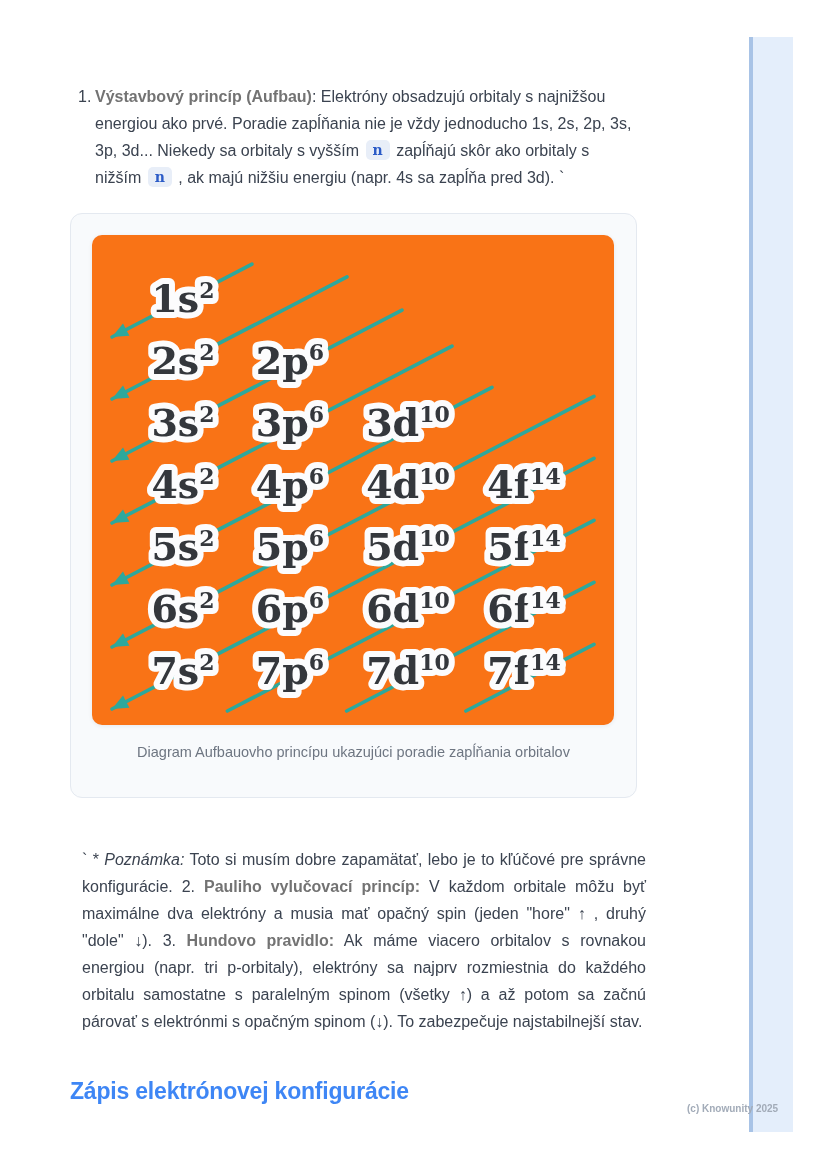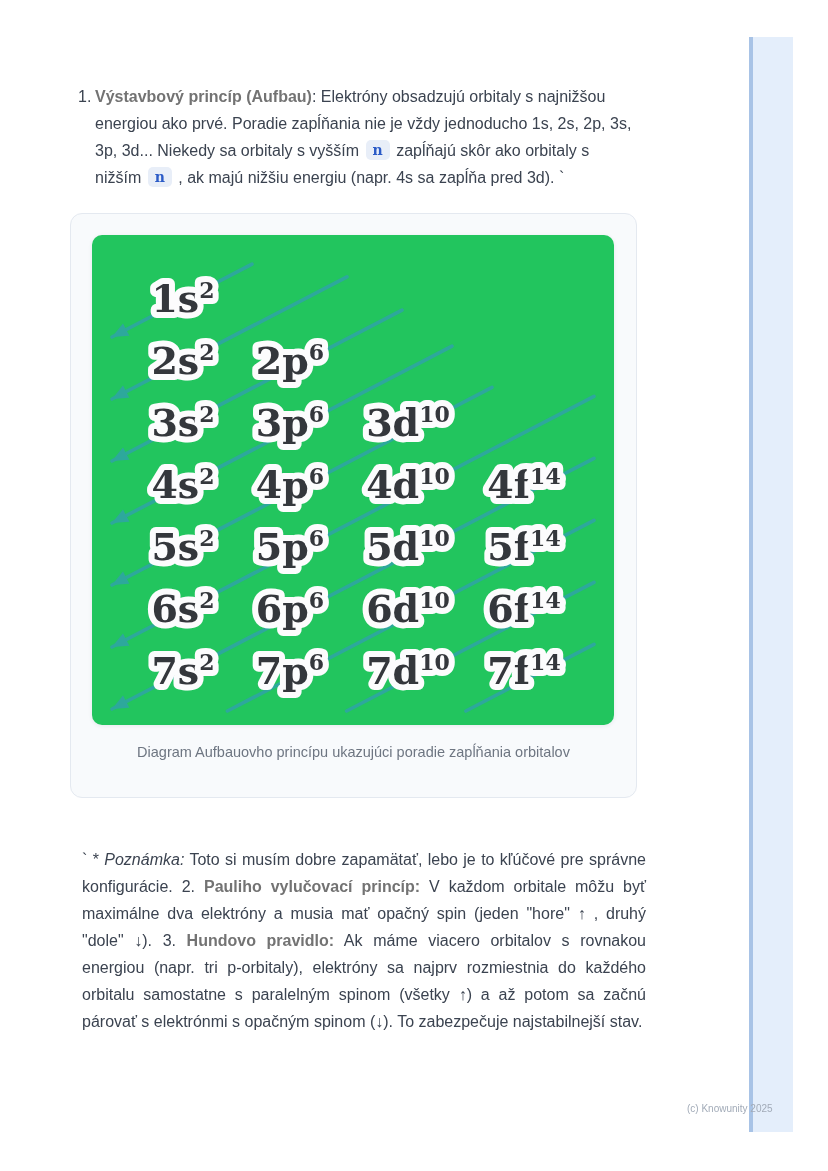--- a/index.html
+++ b/index.html
@@ -8,33 +8,33 @@
   .intro{position:absolute;left:70px;top:44px;width:570px;font-size:16px;line-height:27px;margin:0;}
   .rule-list{position:absolute;left:78px;top:83px;width:557px;display:flex;font-size:16px;line-height:27px;}
   .rule-marker{flex:0 0 17px;}
   .rule-body{flex:1;}
   .rule-body b,.note b{font-weight:700;color:#737373;}
   .n-badge{display:inline-block;background:#e8eef8;border-radius:5px;padding:0 7px;margin:0 2px;
            font-family:"DejaVu Serif",serif;font-weight:700;font-size:14px;line-height:20px;
            color:#2b5bc7;vertical-align:1px;}
   .figure-card{position:absolute;left:70px;top:213px;width:567px;height:585px;background:#f8fafc;
                border:1px solid #e4e9f0;border-radius:12px;box-sizing:border-box;}
-  .figure-inner{position:absolute;left:21px;top:21px;width:522px;height:490px;background:#22c55e;
+  .figure-inner{position:absolute;left:21px;top:21px;width:522px;height:490px;background:#f97316;
                 border-radius:10px;box-shadow:0 1px 4px rgba(30,40,60,.08);}
   .figure-inner svg{display:block;width:522px;height:490px;}
   .figure-caption{position:absolute;left:0;top:530px;width:100%;text-align:center;
                   font-size:14.5px;color:#6e7682;}
   .note{position:absolute;left:70px;top:834px;width:564px;margin:12px;font-size:16px;line-height:27px;
         text-align:justify;}
   .note i{font-style:italic;}
   .section-heading{position:absolute;left:70px;top:1078px;margin:0;font-size:23px;font-weight:700;
                    color:#3e86f5;letter-spacing:-.2px;}
   .scroll-track{position:absolute;left:749px;top:37px;width:44px;height:1095px;background:#e4eefb;
                 border-left:4px solid #a8c3e6;box-sizing:border-box;}
-  .watermark{position:absolute;left:687px;top:1103px;font-size:10px;color:#a2abb8;z-index:5;}
+  .watermark{position:absolute;left:687px;top:1103px;font-size:10px;color:#a2abb8;z-index:5;font-weight:bold;}
 </style>
 </head>
 <body>
 
 <div class="page">
 
 
   <div class="rule-list">
     <span class="rule-marker">1.</span>
     <div class="rule-body" id="rule-body"><b>Výstavbový princíp (Aufbau)</b><span>: Elektróny obsadzujú orbitaly s najnižšou energiou ako prvé. Poradie zapĺňania nie je vždy jednoducho 1s, 2s, 2p, 3s, 3p, 3d... Niekedy sa orbitaly s vyšším </span><span class="n-badge">n</span><span> zapĺňajú skôr ako orbitaly s nižším </span><span class="n-badge">n</span><span> , ak majú nižšiu energiu (napr. 4s sa zapĺňa pred 3d). `</span></div>
@@ -82,18 +82,19 @@
           <text x="198" y="449" text-anchor="middle" font-family="&quot;DejaVu Serif&quot;,serif" font-weight="700" font-size="38" fill="#34373c" stroke="#fcfcfd" stroke-width="12" paint-order="stroke" stroke-linejoin="round"><tspan>7p</tspan><tspan font-size="22" dy="-14">6</tspan></text>
           <text x="316" y="449" text-anchor="middle" font-family="&quot;DejaVu Serif&quot;,serif" font-weight="700" font-size="38" fill="#34373c" stroke="#fcfcfd" stroke-width="12" paint-order="stroke" stroke-linejoin="round"><tspan>7d</tspan><tspan font-size="22" dy="-14">10</tspan></text>
           <text x="432" y="449" text-anchor="middle" font-family="&quot;DejaVu Serif&quot;,serif" font-weight="700" font-size="38" fill="#34373c" stroke="#fcfcfd" stroke-width="12" paint-order="stroke" stroke-linejoin="round"><tspan>7f</tspan><tspan font-size="22" dy="-14">14</tspan></text>
         </svg>
     </div>
     <div class="figure-caption">Diagram Aufbauovho princípu ukazujúci poradie zapĺňania orbitalov</div>
   </div>
 
   <p class="note" id="note-body"><span>` * </span><i>Poznámka:</i><span> Toto si musím dobre zapamätať, lebo je to kľúčové pre správne konfigurácie. 2. </span><b>Pauliho vylučovací princíp:</b><span> V každom orbitale môžu byť maximálne dva elektróny a musia mať opačný spin (jeden "hore" ↑ , druhý "dole" ↓). 3. </span><b>Hundovo pravidlo:</b><span> Ak máme viacero orbitalov s rovnakou energiou (napr. tri p-orbitaly), elektróny sa najprv rozmiestnia do každého orbitalu samostatne s paralelným spinom (všetky ↑) a až potom sa začnú párovať s elektrónmi s opačným spinom (↓). To zabezpečuje najstabilnejší stav.</span></p>
 
+  <h2 class="section-heading">Zápis elektrónovej konfigurácie</h2>
 
   <div class="scroll-track"></div>
 
   <div class="watermark">(c) Knowunity 2025</div>
 
 </div>
 
 </body></html>

